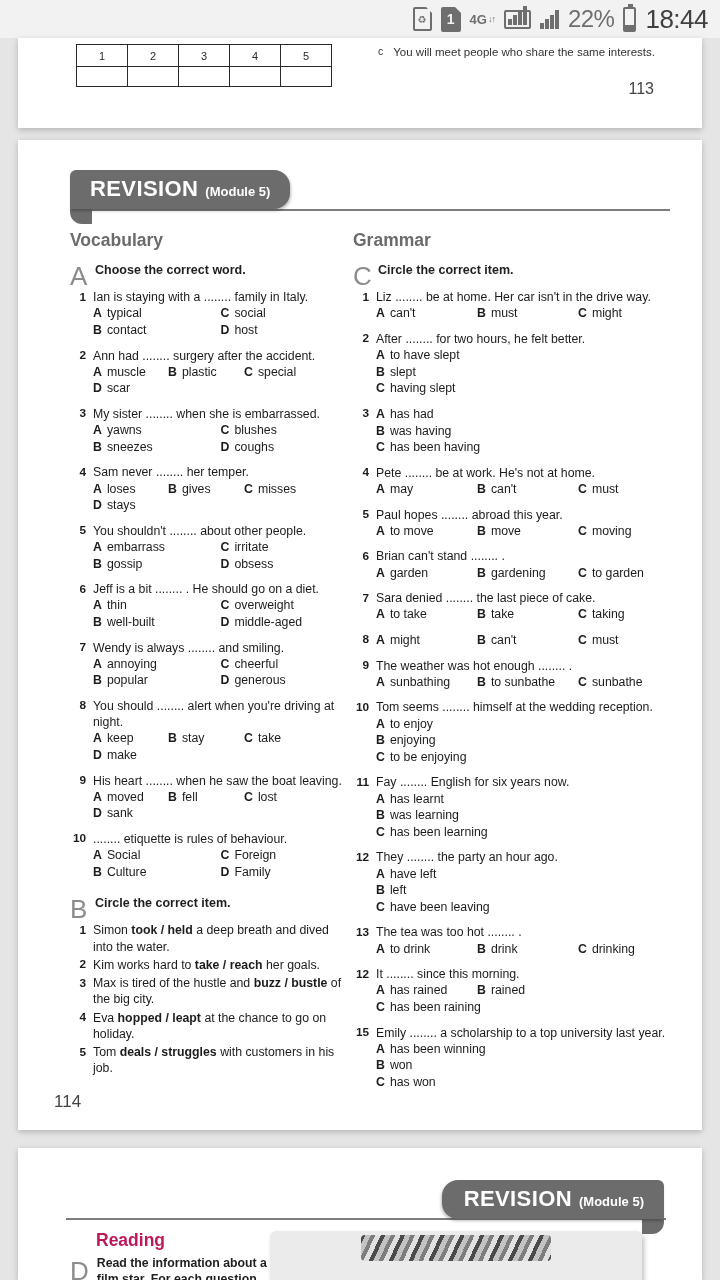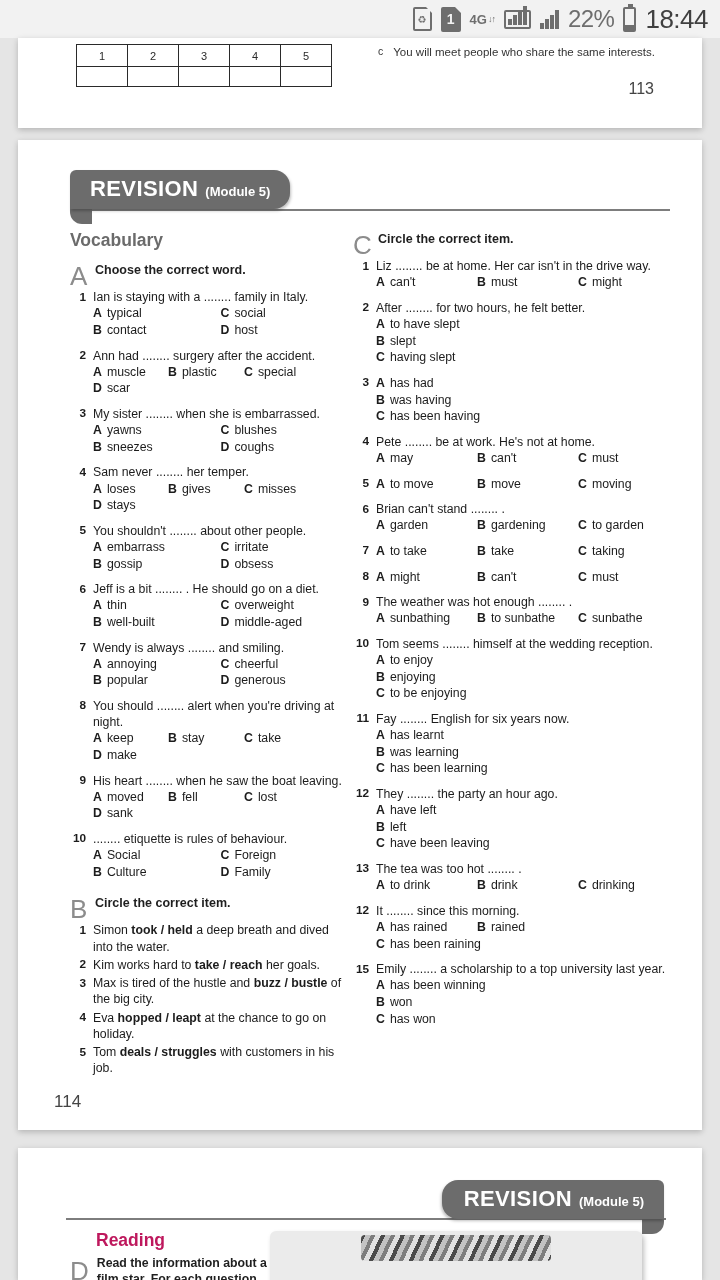--- a/index.html
+++ b/index.html
@@ -572,20 +572,21 @@
               <div class="qbody"><span>Eva </span><span class="bold">hopped</span><span class="bold"> / </span><span class="bold">leapt</span><span> at the chance to go on holiday.</span></div>
             </div>
             <div class="q tight">
               <div class="qn">5</div>
               <div class="qbody"><span>Tom </span><span class="bold">deals</span><span class="bold"> / </span><span class="bold">struggles</span><span> with customers in his job.</span></div>
             </div>
           </div>
       </div>
 
       <div class="col-right">
+        <div class="sec-head">Grammar</div>
         <div class="task">
           <div class="big-letter">C</div>
           <div class="rubric">Circle the correct item.</div>
         </div>
         <div id="grammar-questions">
             <div class="q gap-after">
               <div class="qn">1</div>
               <div class="qbody">
                 <span class="stem">Liz ........ be at home. Her car isn't in the drive way.</span>
                 <div class="opts inline">
@@ -659,20 +660,21 @@
                   <span class="opt" style="width: auto;">
                     <span class="ol">C</span>
                     <span>must</span>
                   </span>
                 </div>
               </div>
             </div>
             <div class="q gap-after">
               <div class="qn">5</div>
               <div class="qbody">
+                <span class="stem">Paul hopes ........ abroad this year.</span>
                 <div class="opts inline">
                   <span class="opt" style="width: 88px;">
                     <span class="ol">A</span>
                     <span>to move</span>
                   </span>
                   <span class="opt" style="width: 88px;">
                     <span class="ol">B</span>
                     <span>move</span>
                   </span>
                   <span class="opt" style="width: auto;">
@@ -698,20 +700,21 @@
                   <span class="opt" style="width: auto;">
                     <span class="ol">C</span>
                     <span>to garden</span>
                   </span>
                 </div>
               </div>
             </div>
             <div class="q gap-after">
               <div class="qn">7</div>
               <div class="qbody">
+                <span class="stem">Sara denied ........ the last piece of cake.</span>
                 <div class="opts inline">
                   <span class="opt" style="width: 88px;">
                     <span class="ol">A</span>
                     <span>to take</span>
                   </span>
                   <span class="opt" style="width: 88px;">
                     <span class="ol">B</span>
                     <span>take</span>
                   </span>
                   <span class="opt" style="width: auto;">

